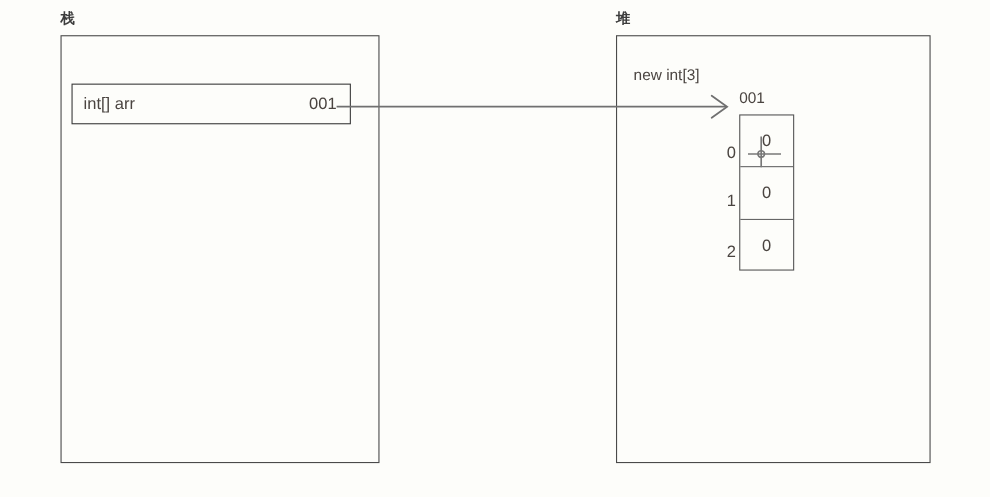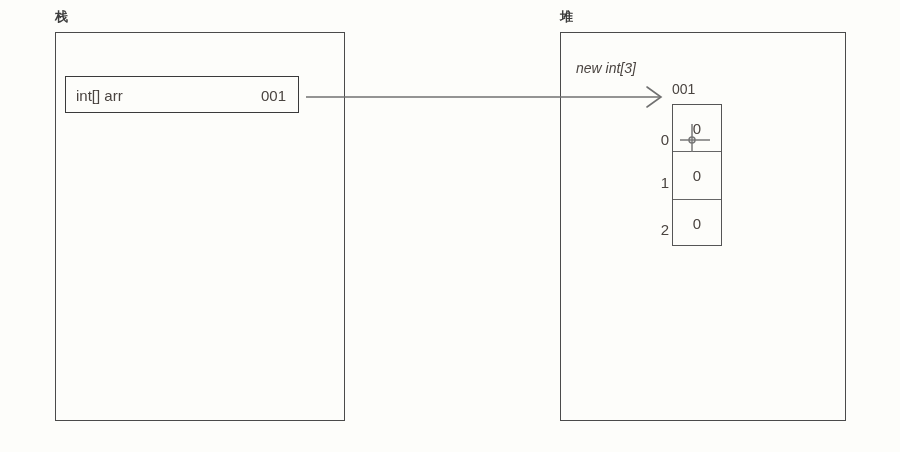--- a/index.html
+++ b/index.html
@@ -110,29 +110,29 @@
   }
 </style>
 </head>
 <body>
 
 <div id="canvas">
 
   <div class="region-label" style="left:55px; top:8px;">栈</div>
   <div class="region-box" style="left:55px; top:32px; width:290px; height:389px;"></div>
 
-  <div class="var-box" style="left:65px; top:76px; width:234px; height:37px;">
+  <div class="var-box" style="left:65px; top:76px; width:254px; height:37px;">
     <span class="var-name">int[] arr</span>
     <span class="var-value">001</span>
   </div>
 
   <div class="region-label" style="left:560px; top:8px;">堆</div>
   <div class="region-box" style="left:560px; top:32px; width:286px; height:389px;"></div>
 
-  <div class="heap-title" style="left:576px; top:60px;font-style:italic;">new int[3]</div>
+  <div class="heap-title" style="left:576px; top:60px;">new int[3]</div>
 
   <div class="heap-address" style="left:672px; top:81px;">001</div>
 
   <div class="array-box" style="left:672px; top:104px; width:50px; height:142px;">
     <div class="array-cell" style="height:47px;">
       <span class="cell-value">0</span>
     </div>
     <div class="array-cell" style="height:48px;">
       <span class="cell-value">0</span>
     </div>

